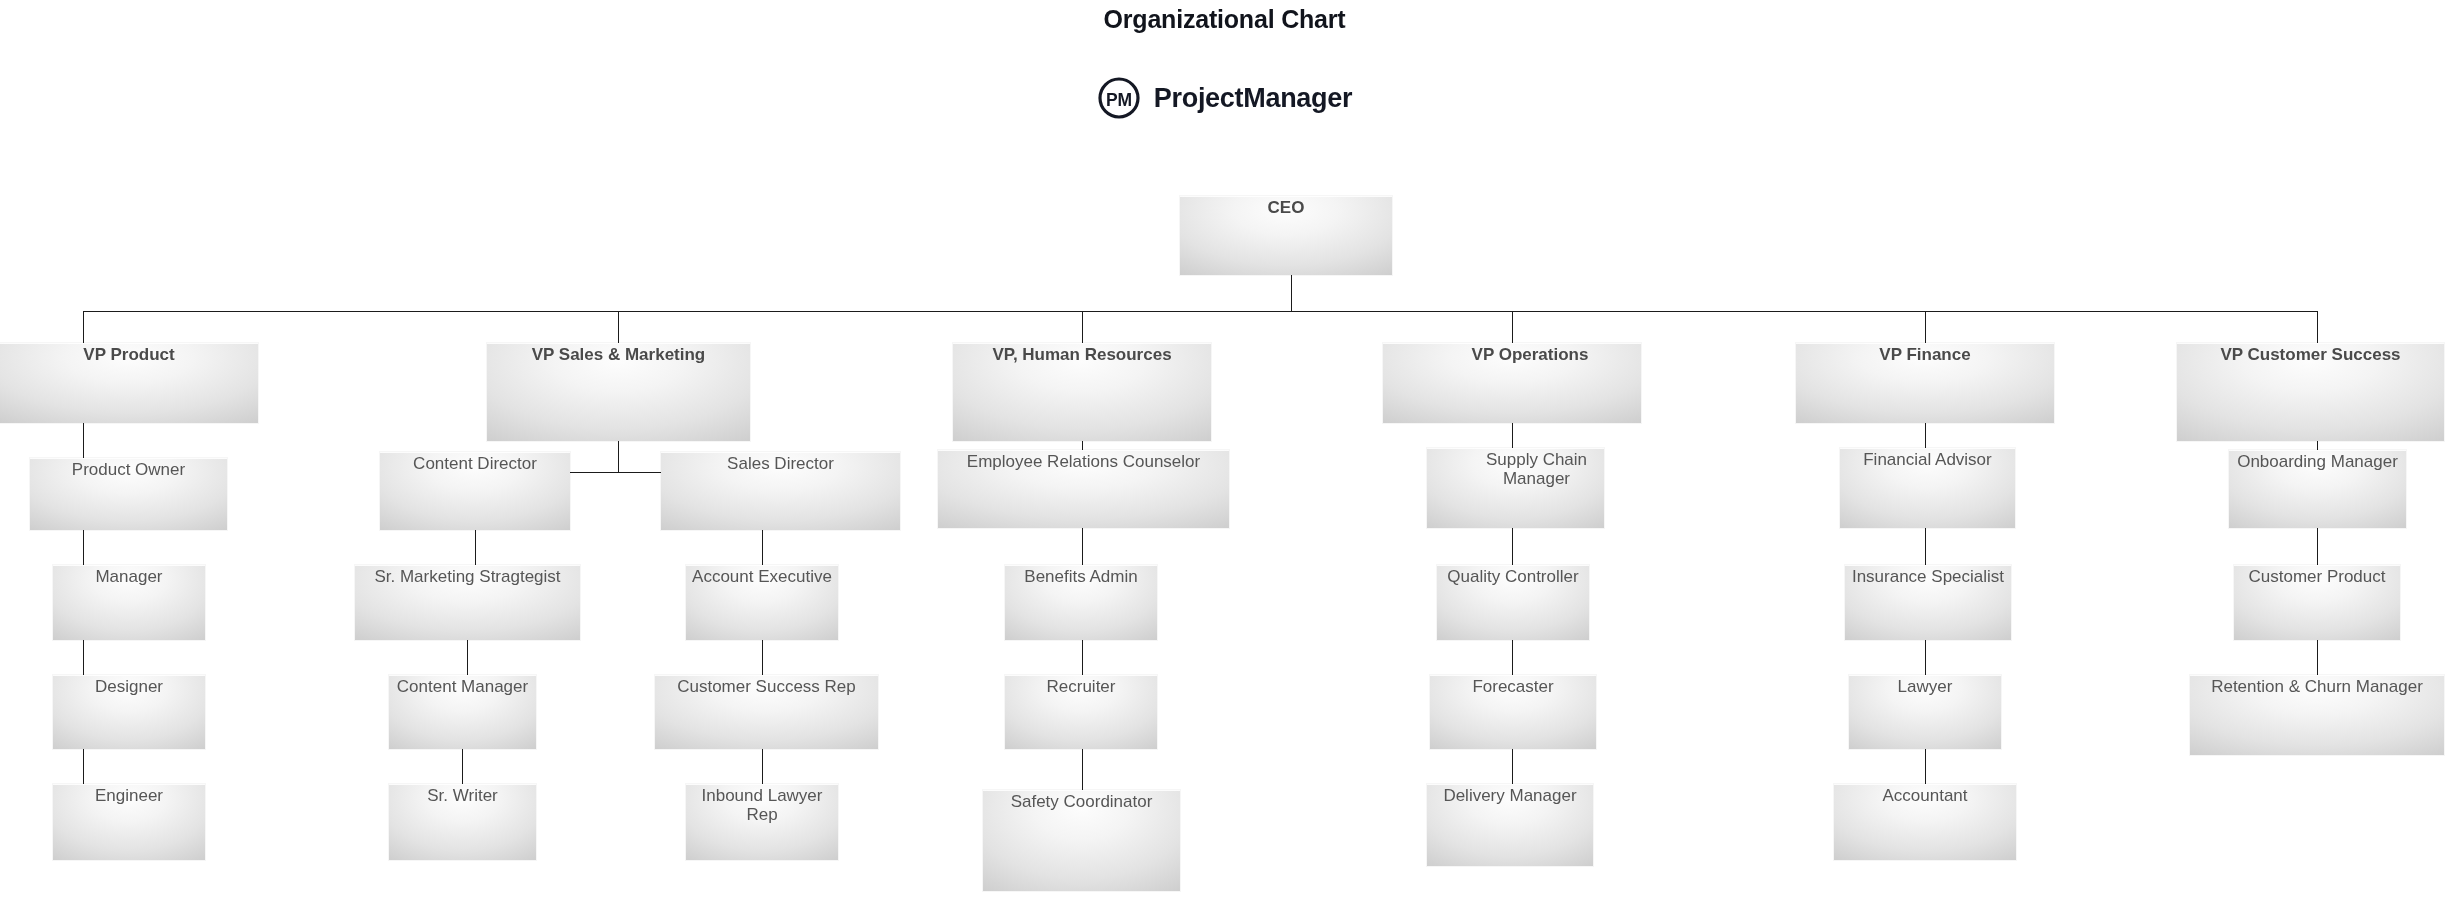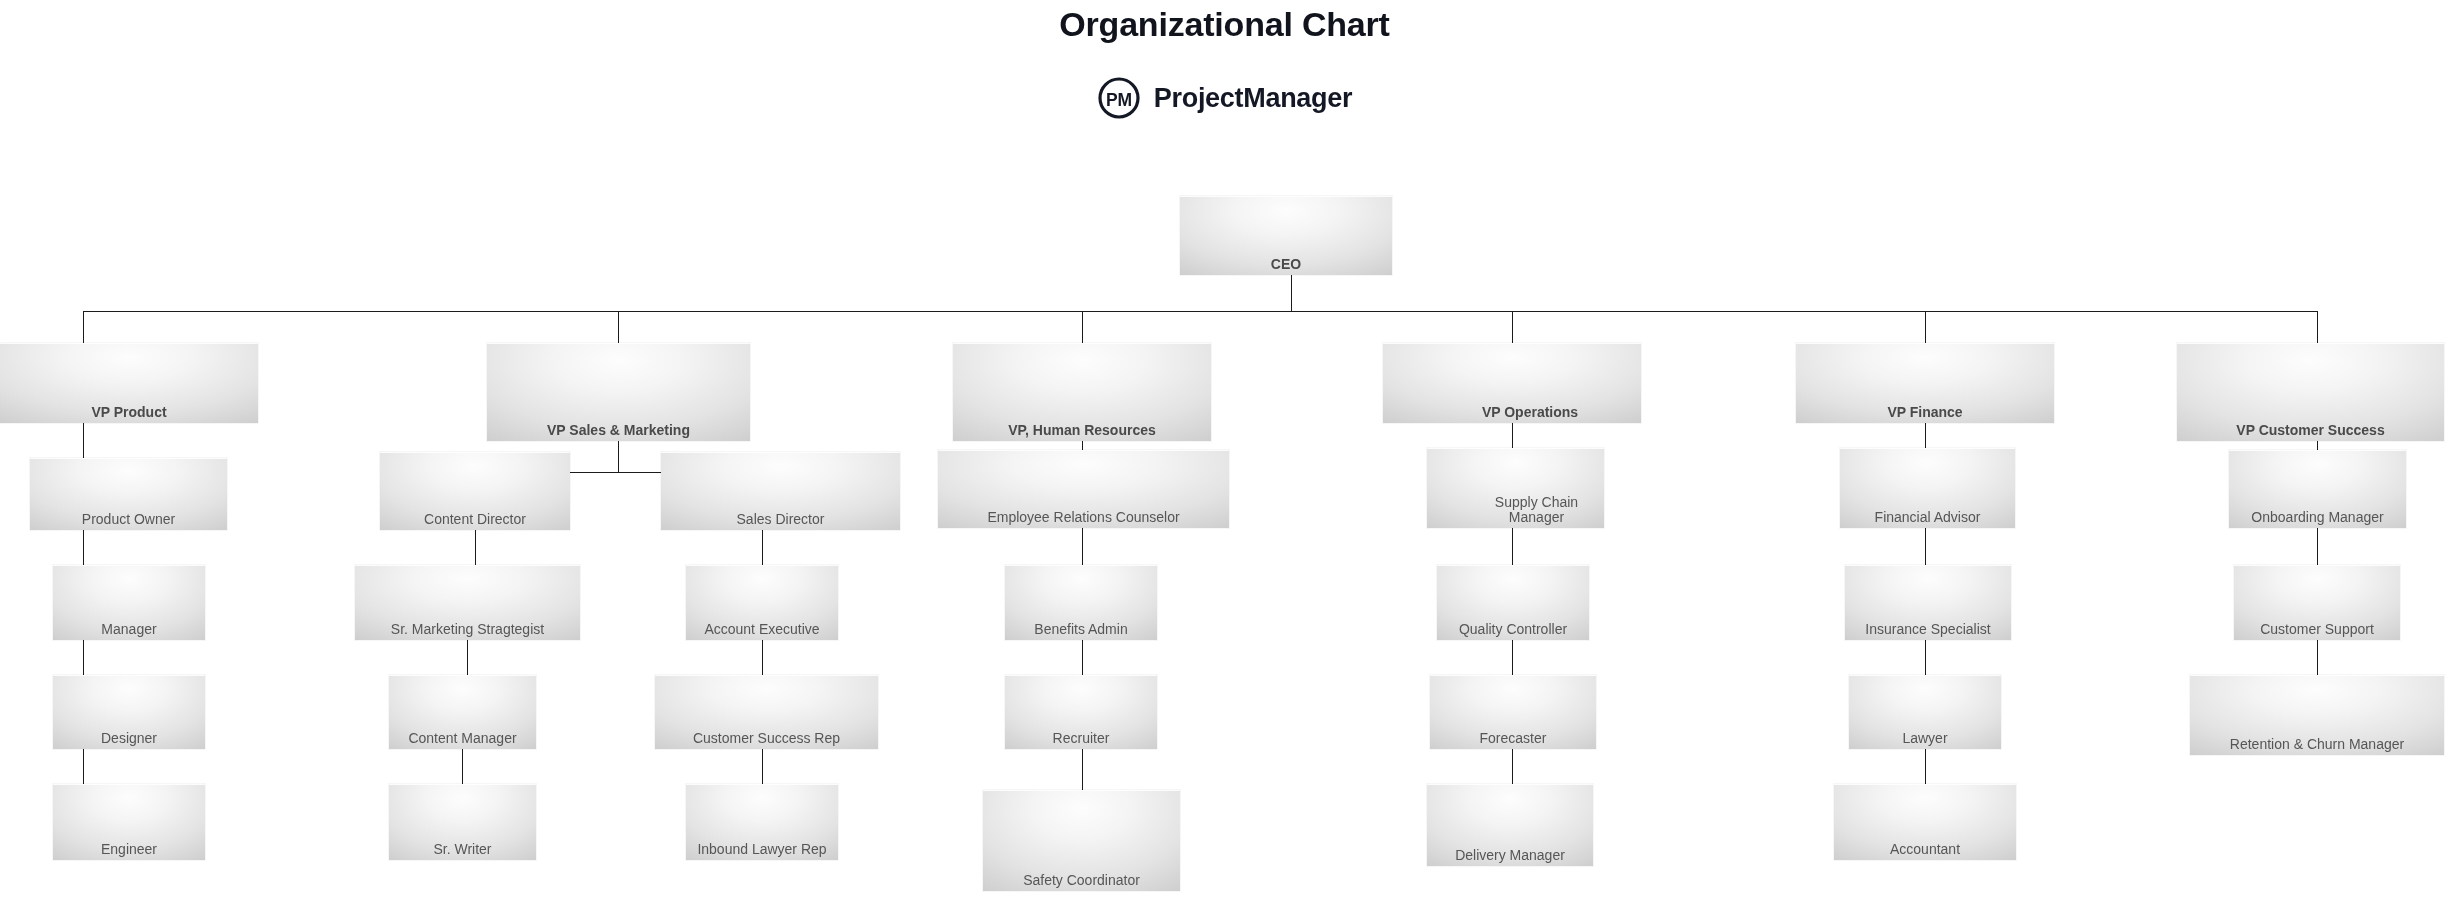--- a/index.html
+++ b/index.html
@@ -22,21 +22,21 @@
     height: 901px;
   }
 
   
   .chart-title {
     position: absolute;
     left: 0;
     top: 5px;
     width: 2449px;
     text-align: center;
-    font-size: 34px;
+    font-size: 25px;
     font-weight: bold;
     color: #11141c;
     letter-spacing: -0.2px;
   }
 
   .brand {
     position: absolute;
     left: 0;
     top: 75px;
     width: 2449px;
@@ -65,25 +65,25 @@
     background: #1b1b1b;
   }
   .conn.v { width: 1px; }
   .conn.h { height: 1px; }
 
   
   .node {
     position: absolute;
     box-sizing: border-box;
     display: flex;
-    align-items: flex-end;
+    align-items: flex-start;
     justify-content: center;
     text-align: center;
     color: #565656;
-    font-size: 14px;
+    font-size: 17px;
     line-height: 1.12;
     padding: 2px 6px;
     background:
       radial-gradient(ellipse 95% 120% at 50% 18%,
         #fdfdfd 0%,
         #f4f4f4 26%,
         #e3e3e3 58%,
         #cfcfcf 85%,
         #c4c4c4 100%);
     box-shadow:
@@ -256,19 +256,19 @@
     <span class="lbl">Accountant</span>
   </div>
 
   <div class="node vp" style="left:2177px; top:343px; width:267px; height:98px;">
     <span class="lbl">VP Customer Success</span>
   </div>
   <div class="node" style="left:2229px; top:450px; width:177px; height:78px;">
     <span class="lbl">Onboarding Manager</span>
   </div>
   <div class="node" style="left:2234px; top:565px; width:166px; height:75px;">
-    <span class="lbl">Customer Support</span>
+    <span class="lbl">Customer Product</span>
   </div>
   <div class="node" style="left:2190px; top:675px; width:254px; height:80px;">
     <span class="lbl">Retention &amp; Churn Manager</span>
   </div>
 
 </div>
 
 </body></html>

